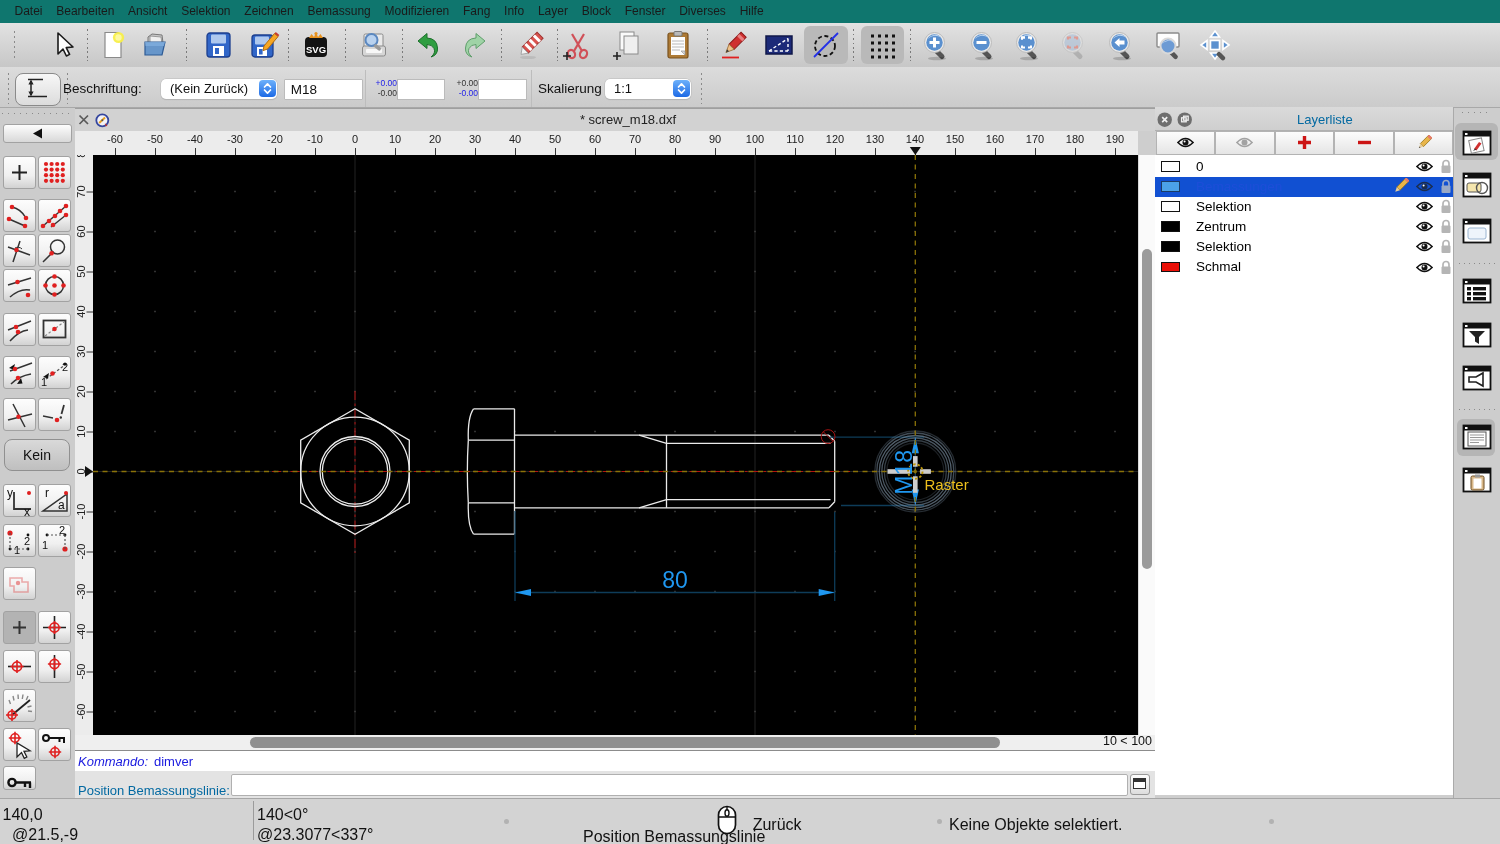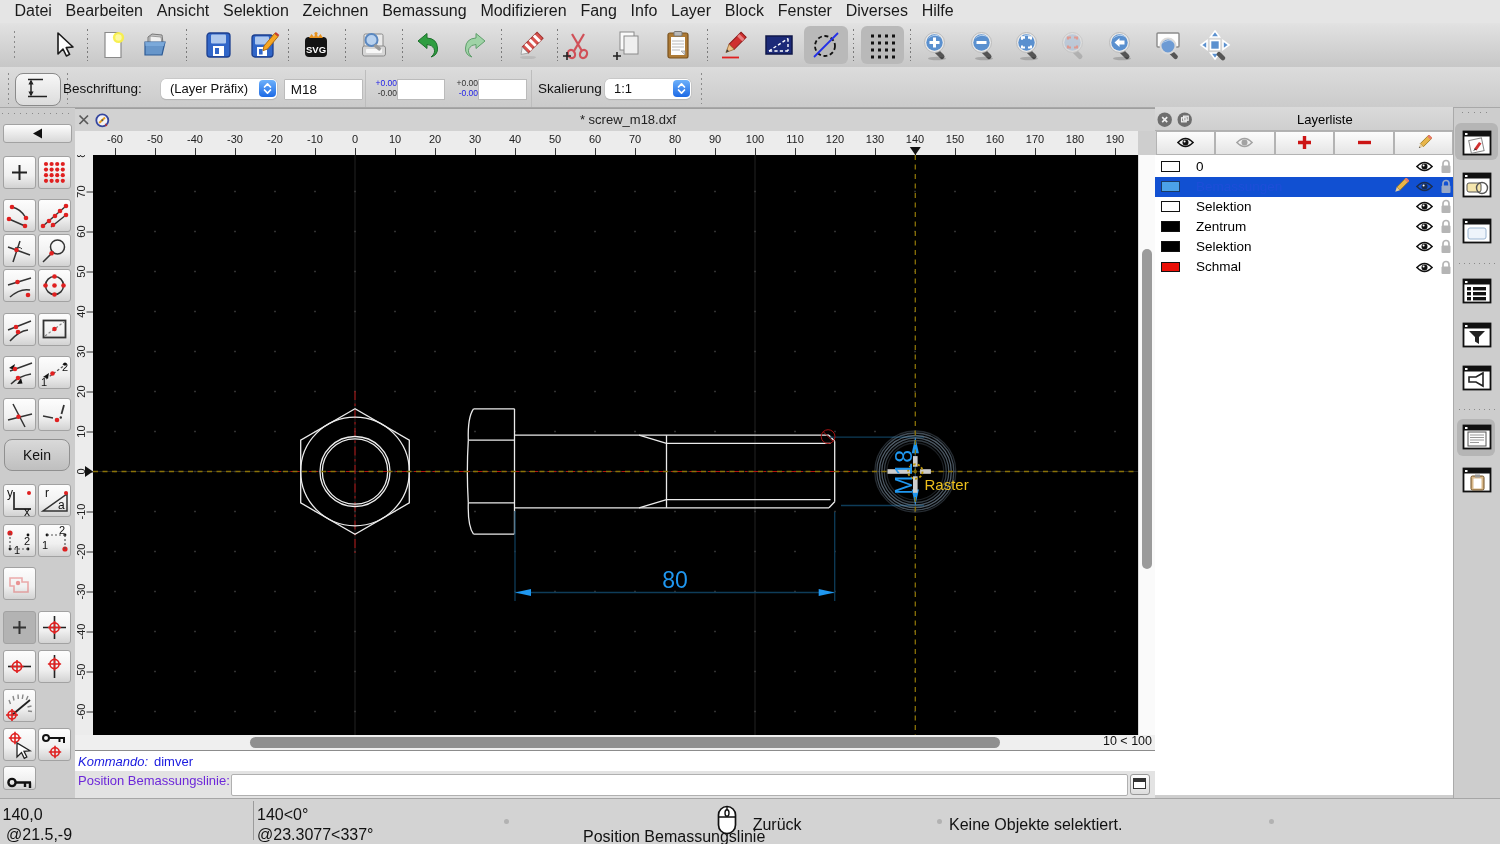--- a/index.html
+++ b/index.html
@@ -1,17 +1,17 @@
 <!DOCTYPE html>
 <html><head><meta charset="utf-8"><style>
 *{margin:0;padding:0}
 body{width:1500px;height:844px;position:relative;overflow:hidden;font-family:"Liberation Sans",sans-serif;background:#cecece}
 .lbl{position:absolute;font-size:13.5px;color:#111}
 .st{position:absolute;font-size:16px;color:#111}
-#menubar{position:absolute;left:0;top:0;width:1500px;height:23px;background:#e5e5e5;font-size:16px;color:#1a1a1a;line-height:22px;white-space:nowrap}
+#menubar{position:absolute;left:0;top:0;width:1500px;height:23px;background:#0f766e;font-size:12px;color:#1a1a1a;line-height:22px;white-space:nowrap}
 #menubar span{margin-right:13.75px}
 #toolbar1{position:absolute;left:0;top:23px;width:1500px;height:44px;background:linear-gradient(#e2e2e2,#c7c7c7)}
 #toolbar2{position:absolute;left:0;top:67px;width:1500px;height:41px;background:linear-gradient(#dcdcdc,#cbcbcb);border-bottom:1px solid #a8a8a8;box-sizing:border-box}
 #leftbar{position:absolute;left:0;top:108px;width:75px;height:690px;background:#cccccc}
 #tabbar{position:absolute;left:75px;top:108px;width:1080px;height:23px;background:#d2d2d2;border-top:1px solid #9f9f9f;box-sizing:border-box}
 #corner{position:absolute;left:75px;top:131px;width:18px;height:24px;background:#ececec}
 #vsb{position:absolute;left:1138px;top:155px;width:17px;height:580px;background:#fafafa;border-left:1px solid #d8d8d8;box-sizing:border-box}
 #bstrip{position:absolute;left:75px;top:735px;width:1080px;height:15px;background:#efefef}
 #cmdrow{position:absolute;left:75px;top:750px;width:1080px;height:21px;background:#fff;border-top:1px solid #8c8c8c;box-sizing:border-box}
 #inprow{position:absolute;left:75px;top:771px;width:1080px;height:27px;background:#e3e3e3}
@@ -226,21 +226,21 @@
       <g stroke="#222" stroke-width="1.5" fill="none">
 <path d="M12,5.5 H27"></path>
         <path d="M12,22.5 H31"></path>
         <path d="M15,7 V21"></path>
       </g>
 <path d="M15,5.5 l-2.6,5 h5.2 z M15,22.5 l-2.6,-5 h5.2 z" fill="#222"></path>
     </svg></div>
 <div style="position:absolute;left:67px;top:73px;width:1px;height:31px;background-image:repeating-linear-gradient(#8a8a8a 0 1.5px,transparent 1.5px 5px)"></div>
 <div class="lbl" style="left:63px;top:81px">Beschriftung:</div>
 <div style="position:absolute;left:161px;top:78.5px;width:116px;height:20px;background:#fff;border-radius:5px;box-shadow:0 0 0 0.5px #b9b9b9,0 1px 1px rgba(0,0,0,0.15)">
-<div style="position:absolute;left:9px;top:2.5px;font-size:13px;color:#111">(Layer Präfix)</div>
+<div style="position:absolute;left:9px;top:2.5px;font-size:13px;color:#111">(Kein Zurück)</div>
 <div style="position:absolute;right:1.5px;top:1.5px;width:17px;height:17px;border-radius:4px;background:linear-gradient(#6db1fb,#1d6ae5)">
 <svg width="17" height="17">
         <path d="M5.5,7 8.5,3.8 11.5,7 M5.5,10 8.5,13.2 11.5,10" stroke="#fff" stroke-width="1.7" fill="none" stroke-linecap="round" stroke-linejoin="round"></path>
       </svg></div>
   </div>
 <div style="position:absolute;left:283.7px;top:79px;width:77px;height:18.5px;background:#fff;border:1px solid #bbb;border-radius:1px">
 <div style="position:absolute;left:6px;top:1.5px;font-size:13.5px;color:#111">M18</div>
   </div>
 <div style="position:absolute;left:364.8px;top:70px;width:1px;height:37px;background:#bdbdbd"></div>
 <div style="position:absolute;left:371px;top:78px;width:26px;height:22px;font-size:8.5px;text-align:right;line-height:10px">
@@ -594,29 +594,29 @@
 <div id="vsb"></div>
 <div style="position:absolute;left:1141.5px;top:249px;width:10px;height:320px;background:#9b9b9b;border-radius:5px"></div>
 <div id="bstrip"></div>
 <div style="position:absolute;left:250px;top:737px;width:750px;height:10.5px;background:#8f8f8f;border-radius:5.5px"></div>
 <div style="position:absolute;left:1086px;top:734px;width:66px;height:15px;font-size:12.5px;color:#111;text-align:right">10 &lt; 100</div>
 <div id="cmdrow">
     <span style="position:absolute;left:3px;top:3px;font-size:13px;color:#1a1adf;font-style:italic">Kommando:&nbsp;</span>
     <span style="position:absolute;left:79px;top:3px;font-size:13px;color:#1a1adf">dimver</span>
   </div>
 <div id="inprow">
-    <span style="position:absolute;left:3px;top:2px;font-size:13px;color:#6d28d9">Position Bemassungslinie:</span>
+    <span style="position:absolute;left:3px;top:12px;font-size:13px;color:#0369a1">Position Bemassungslinie:</span>
 <div style="position:absolute;left:156px;top:2.5px;width:897px;height:22px;background:#fff;border:1px solid #b0b0b0;box-sizing:border-box;border-radius:2px"></div>
 <div style="position:absolute;left:1055px;top:2.5px;width:20px;height:21px;background:linear-gradient(#fdfdfd,#ddd);border:1px solid #999;border-radius:3px;box-sizing:border-box"><svg width="13" height="11" style="margin:3px 0 0 2px">
         <rect x="0.5" y="0.5" width="12" height="10" fill="#fff" stroke="#333"></rect>
         <rect x="0.5" y="0.5" width="12" height="3.5" fill="#333"></rect>
       </svg></div>
   </div>
 <div style="position:absolute;left:1155px;top:107px;width:298px;height:24px;background:linear-gradient(#dadada,#cfcfcf);border-bottom:1px solid #b0b0b0;box-sizing:border-box"></div>
-<div style="position:absolute;left:1297px;top:112px;width:200px;font-size:13px;color:#000000">Layerliste</div>
+<div style="position:absolute;left:1297px;top:112px;width:200px;font-size:13px;color:#0369a1">Layerliste</div>
 <svg width="16" height="16" style="position:absolute;left:1157px;top:112px">
     <circle cx="7.7" cy="7.7" r="7.2" fill="#6e6e6e"></circle>
     <path d="M5.2,5.2 l5,5 M10.2,5.2 l-5,5" stroke="#efefef" stroke-width="1.7"></path>
   </svg>
 <svg width="16" height="16" style="position:absolute;left:1176.5px;top:112px">
     <circle cx="7.7" cy="7.7" r="7.2" fill="#6e6e6e"></circle>
     <rect x="4.6" y="5.8" width="4.6" height="4" fill="none" stroke="#efefef" stroke-width="1.3"></rect>
     <rect x="6.6" y="4.2" width="4.6" height="4" fill="none" stroke="#efefef" stroke-width="1.3"></rect>
   </svg>
 <div style="position:absolute;left:1155.5px;top:130.5px;width:59.6px;height:24.5px;background:linear-gradient(#fcfcfc,#e5e5e5);border:1px solid #b3b3b3;box-sizing:border-box;display:flex;align-items:center;justify-content:center">
@@ -789,21 +789,21 @@
     <rect x="3" y="4" width="2.5" height="2" fill="#fff"></rect>
     <rect x="9" y="10" width="13" height="14" rx="1.5" fill="#d9b98a" stroke="#6e4f24"></rect>
     <rect x="11.5" y="12.5" width="8" height="10" fill="#fff"></rect>
     <rect x="13" y="8.5" width="5" height="3" fill="#999"></rect>
   </svg>
 <div style="position:absolute;left:1459px;top:262.5px;width:36px;height:1px;background-image:repeating-linear-gradient(90deg,#8a8a8a 0 1.5px,transparent 1.5px 5px)"></div>
 <div style="position:absolute;left:1459px;top:409px;width:36px;height:1px;background-image:repeating-linear-gradient(90deg,#8a8a8a 0 1.5px,transparent 1.5px 5px)"></div>
 <div style="position:absolute;left:1462px;top:112px;width:30px;height:1px;background-image:repeating-linear-gradient(90deg,#8a8a8a 0 1.5px,transparent 1.5px 6px)"></div>
 <div id="statusbar"></div>
 <div class="st" style="left:2.5px;top:806px">140,0</div>
-<div class="st" style="left:6px;top:826px">@21.5,-9</div>
+<div class="st" style="left:12px;top:826px">@21.5,-9</div>
 <div style="position:absolute;left:253px;top:801px;width:1px;height:39px;background:#9b9b9b"></div>
 <div class="st" style="left:257px;top:806px">140&lt;0°</div>
 <div class="st" style="left:257px;top:826px">@23.3077&lt;337°</div>
 <div style="position:absolute;left:503.5px;top:819px;width:5px;height:5px;border-radius:50%;background:#b2b2b2"></div>
 <div style="position:absolute;left:937.0px;top:819px;width:5px;height:5px;border-radius:50%;background:#b2b2b2"></div>
 <div style="position:absolute;left:1268.5px;top:819px;width:5px;height:5px;border-radius:50%;background:#b2b2b2"></div>
 <div class="st" style="left:583px;top:828px">Position Bemassungslinie</div>
 <svg width="20" height="30" viewBox="0 0 20 30" style="position:absolute;left:717px;top:805px">
 <rect x="1.5" y="1.5" width="17" height="27" rx="8.5" fill="#fff" stroke="#111" stroke-width="1.7"></rect>
 <path d="M1.5,12 H18.5 M10,1.5 V9" stroke="#111" stroke-width="1.4"></path>

